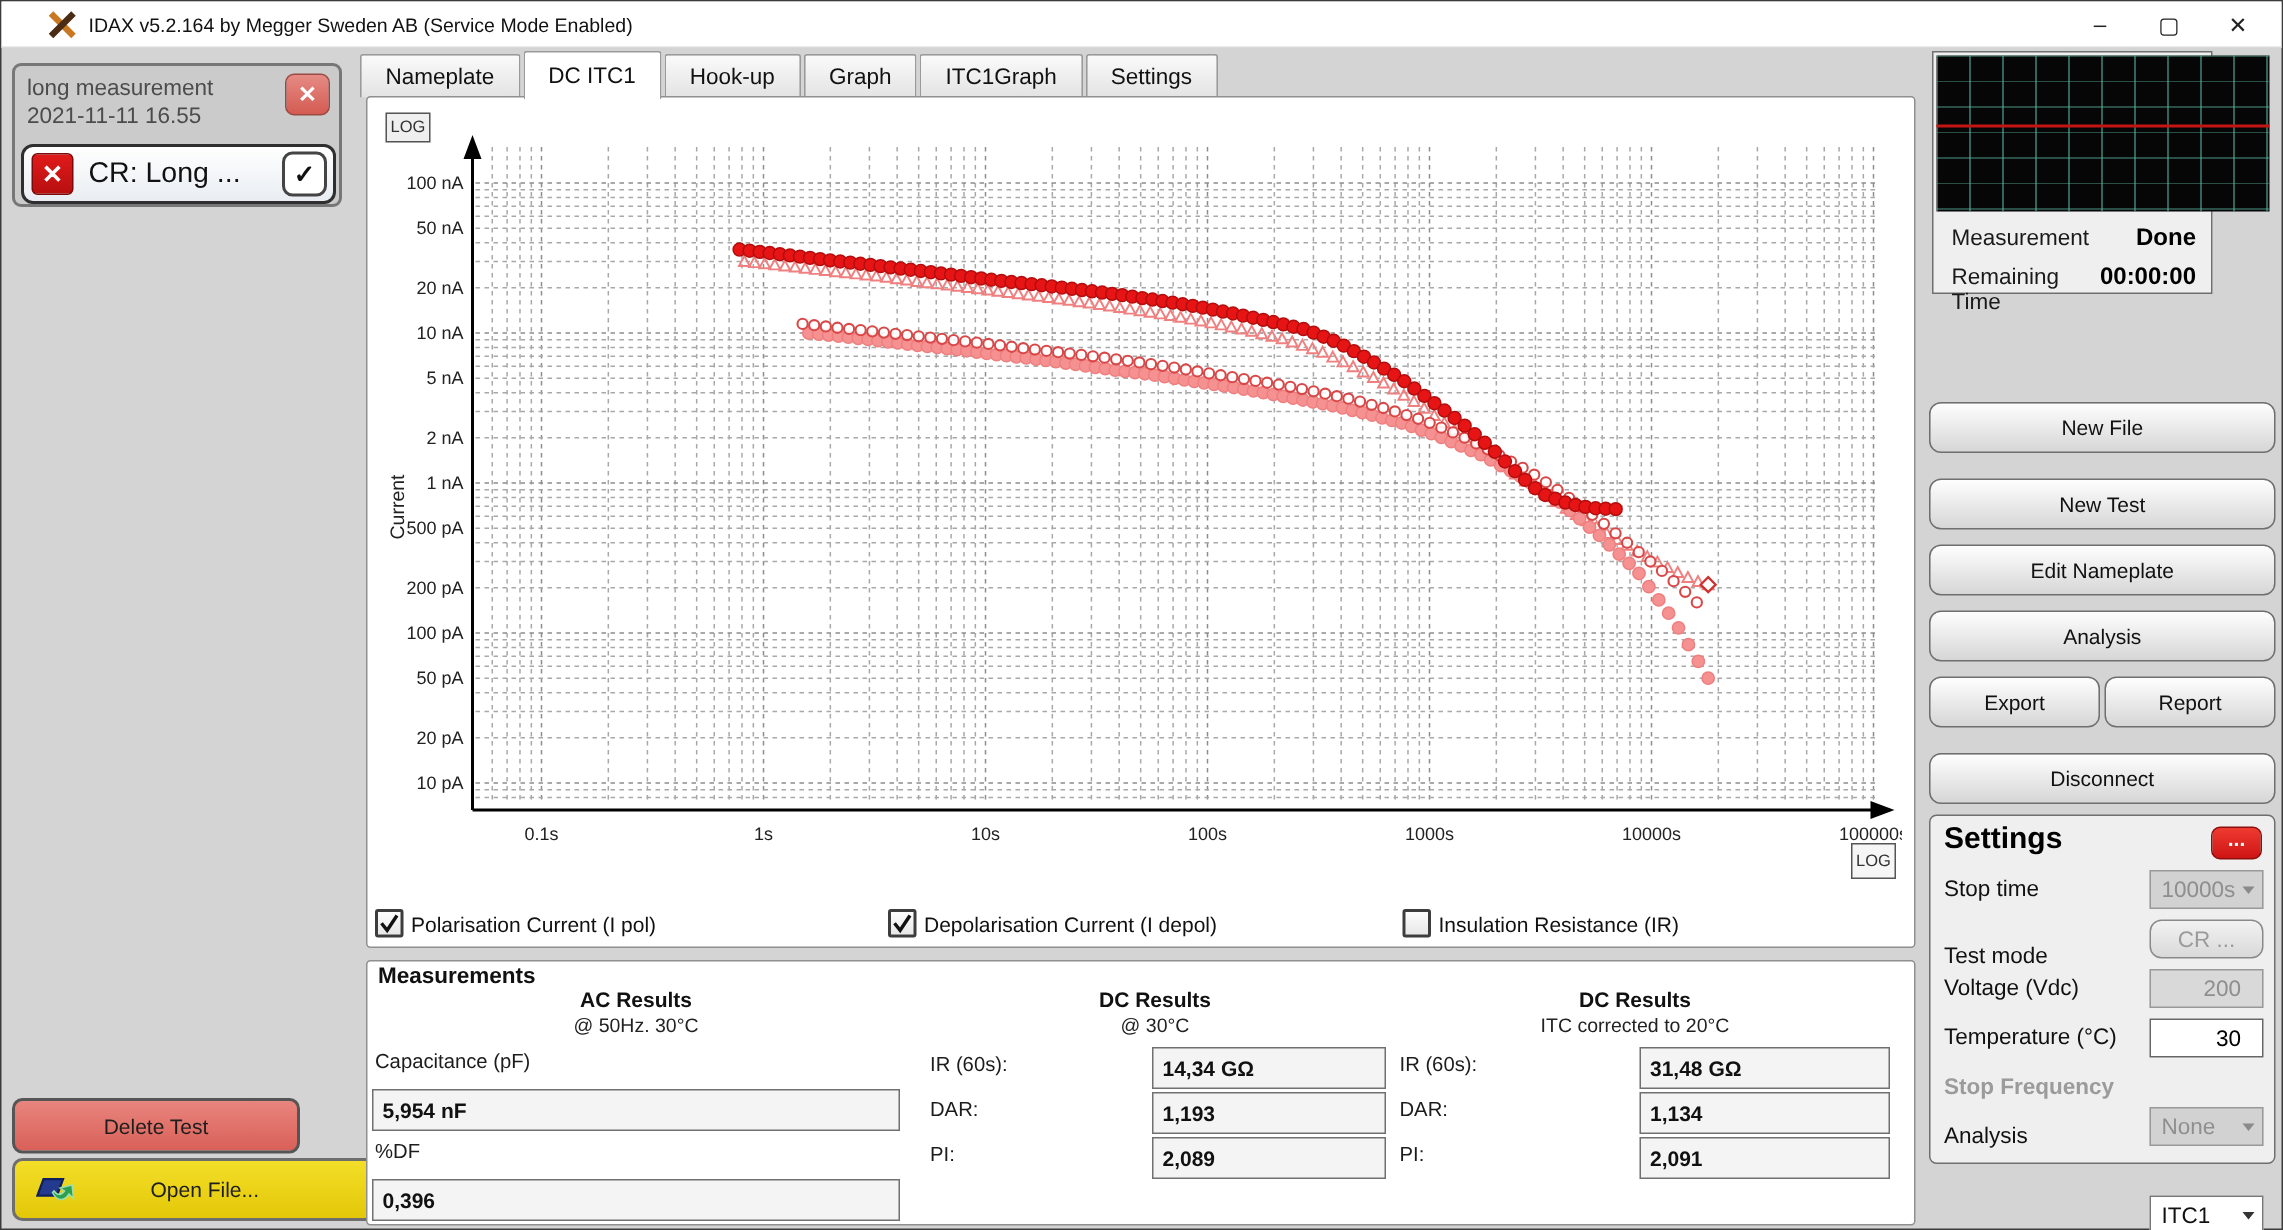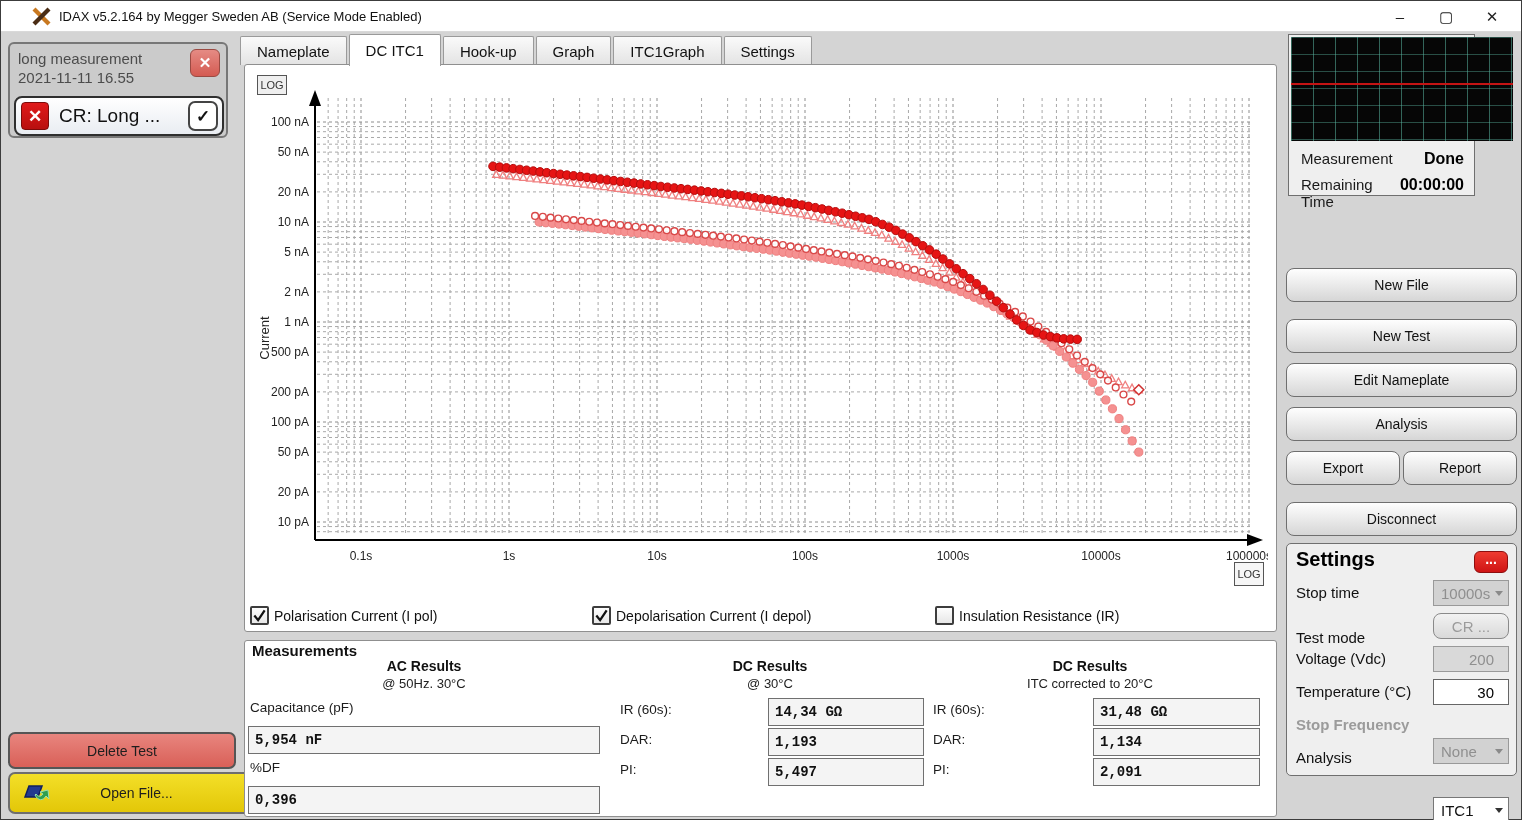--- a/index.html
+++ b/index.html
@@ -22,21 +22,21 @@
              border:1px solid #9a4a42;border-radius:6px;color:#fff;font-weight:bold;font-size:15px;
              display:flex;align-items:center;justify-content:center;}
   #testbtn{position:absolute;left:4px;top:52px;width:210px;height:40px;background:linear-gradient(#ffffff,#e9edf2);
            border:2px solid #2f2f2f;border-radius:8px;display:flex;align-items:center;}
   #testbtn .xicon{width:28px;height:28px;margin-left:5px;background:linear-gradient(#e01a1a,#b80f0f);
                   border:1px solid #7d0a0a;border-radius:4px;color:#fff;font-weight:bold;font-size:17px;
                   display:flex;align-items:center;justify-content:center;}
   #testbtn .lbl{font-size:19px;color:#111;margin-left:10px;flex:1;}
   #testbtn .chk{width:30px;height:30px;margin-right:4px;background:#fff;border:2px solid #444;border-radius:7px;
                 display:flex;align-items:center;justify-content:center;font-size:17px;font-weight:bold;color:#111;}
-  #deletebtn{position:absolute;left:8px;top:732px;width:228px;height:37px;background:linear-gradient(#e8857e,#d96058);
+  #deletebtn{position:absolute;left:8px;top:732px;width:192px;height:37px;background:linear-gradient(#e8857e,#d96058);
              border:2px solid #555;border-radius:7px;font-size:14px;color:#1e1e1e;
              display:flex;align-items:center;justify-content:center;}
   #openbtn{position:absolute;left:8px;top:772px;width:257px;height:42px;background:linear-gradient(#f3df28,#e3c708);
            border:2px solid #6e6e6e;border-radius:7px;font-size:14px;color:#1e1e1e;
            display:flex;align-items:center;justify-content:center;}
   #openbtn svg{position:absolute;left:12px;}
   
   #tabs{position:absolute;left:240px;top:34px;height:31px;display:flex;}
   .tab{height:29px;margin-top:2px;padding:0 16px;display:flex;align-items:center;font-size:15px;color:#111;
        background:linear-gradient(#fafafa,#e3e3e3);border:1px solid #9a9a9a;border-bottom:none;margin-right:2px;
@@ -56,21 +56,21 @@
   .toggle{position:absolute;display:flex;align-items:center;}
   .toggle .box{width:19px;height:19px;border:2px solid #3d3d3d;border-radius:2px;background:linear-gradient(#fdfdfd,#e7e7e7);
                display:flex;align-items:center;justify-content:center;}
   .toggle .tlabel{font-size:14px;color:#111;margin-left:5px;}
   
   #measuretitle{position:absolute;left:252px;top:642px;font-size:15px;font-weight:bold;color:#111;}
   .mhead{position:absolute;font-size:14px;font-weight:bold;color:#111;transform:translateX(-50%);}
   .msub{position:absolute;font-size:13px;color:#222;transform:translateX(-50%);}
   .mlabel{position:absolute;font-size:13.5px;color:#1c1c1c;}
   .mbox{position:absolute;height:28px;border:1px solid #707070;background:#f4f4f4;
-        font-size:14px;font-weight:bold;color:#111;display:flex;align-items:center;padding-left:6px;font-family:Liberation Mono, monospace;}
+        font-size:14px;font-weight:bold;color:#111;display:flex;align-items:center;padding-left:6px;}
   
   #scopecard{position:absolute;left:1288px;top:34px;width:187px;height:162px;background:#efefef;
              border:1px solid #6f6f6f;border-radius:0;}
   #scope{position:absolute;left:2px;top:2px;width:222px;height:104px;background:#060606;
          background-image:repeating-linear-gradient(to right, rgba(88,178,158,.55) 0 1px, transparent 1px 22px),
                           repeating-linear-gradient(to bottom, rgba(88,178,158,.42) 0 1px, transparent 1px 17px);}
   #scopeline{position:absolute;left:0;top:46px;width:100%;height:2px;background:#c41414;}
   .statrow{position:absolute;left:12px;right:10px;display:flex;}
   .statlabel{font-size:15px;color:#1a1a1a;width:155px;}
   .statvalue{font-size:16px;font-weight:bold;color:#000;}
@@ -649,21 +649,21 @@
       <div class="mbox" style="left: 248px; width: 352px; top: 726px;">5,954 nF</div>
       <div class="mlabel" style="left: 250px; top: 760px;">%DF</div>
       <div class="mbox" style="left: 248px; width: 352px; top: 786px;">0,396</div>
       <div class="mhead" style="left: 770px; top: 658px;">DC Results</div>
       <div class="msub" style="left: 770px; top: 676px;">@ 30°C</div>
       <div class="mlabel" style="left: 620px; top: 702px;">IR (60s):</div>
       <div class="mbox" style="left: 768px; width: 156px; top: 698px;">14,34 GΩ</div>
       <div class="mlabel" style="left: 620px; top: 732px;">DAR:</div>
       <div class="mbox" style="left: 768px; width: 156px; top: 728px;">1,193</div>
       <div class="mlabel" style="left: 620px; top: 762px;">PI:</div>
-      <div class="mbox" style="left: 768px; width: 156px; top: 758px;">5,497</div>
+      <div class="mbox" style="left: 768px; width: 156px; top: 758px;">2,089</div>
       <div class="mhead" style="left: 1090px; top: 658px;">DC Results</div>
       <div class="msub" style="left: 1090px; top: 676px;">ITC corrected to 20°C</div>
       <div class="mlabel" style="left: 933px; top: 702px;">IR (60s):</div>
       <div class="mbox" style="left: 1093px; width: 167px; top: 698px;">31,48 GΩ</div>
       <div class="mlabel" style="left: 933px; top: 732px;">DAR:</div>
       <div class="mbox" style="left: 1093px; width: 167px; top: 728px;">1,134</div>
       <div class="mlabel" style="left: 933px; top: 762px;">PI:</div>
       <div class="mbox" style="left: 1093px; width: 167px; top: 758px;">2,091</div>
     </div>
 

